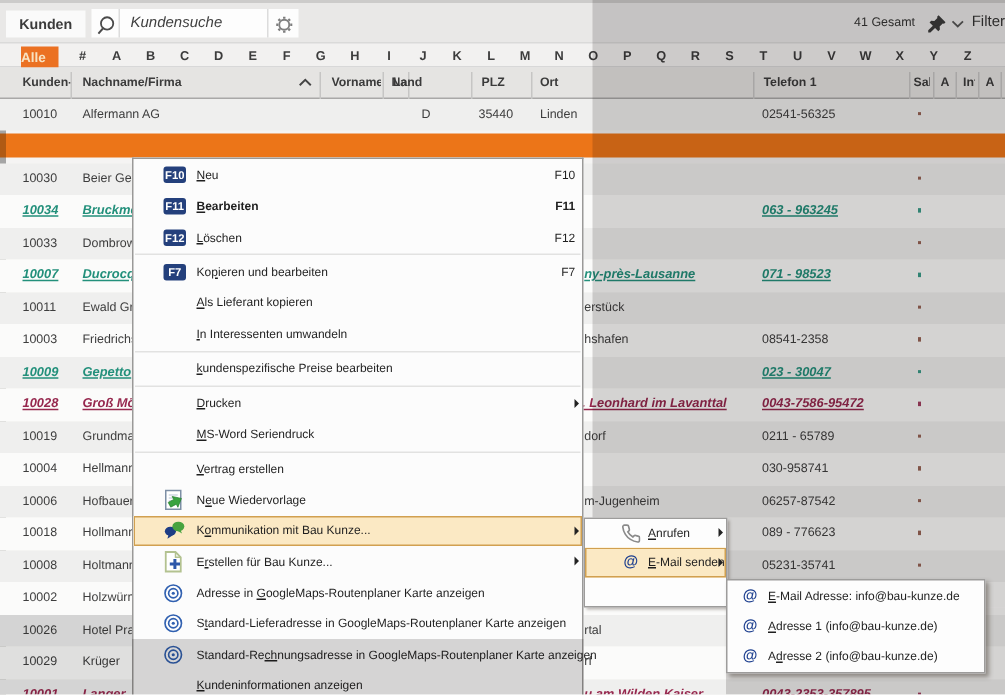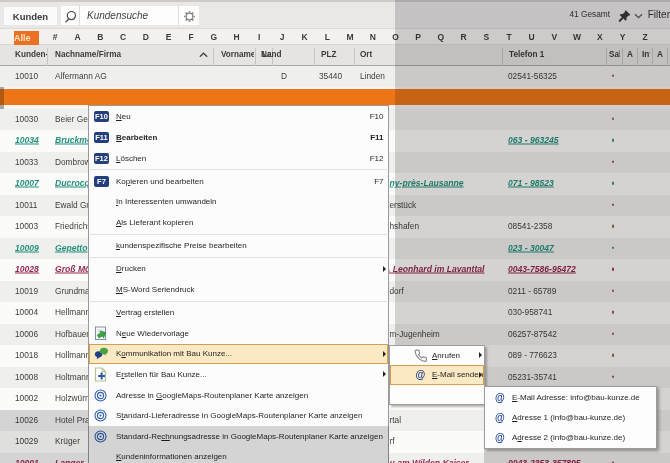--- a/index.html
+++ b/index.html
@@ -41,21 +41,21 @@
 .row.sel{background:transparent;color:#fbeedc}.row{z-index:1}#selband{position:absolute;left:0;top:23.5px;width:670px;height:16px;background:#ec7518;z-index:0}
 .row.sel .dot{background:#fbeedc}
 .dot.grn{background:#23907b}
 .dot.red{background:#96284e}
 #lstrip{position:absolute;left:0;top:65.5px;width:4px;height:397.5px;background:#a5a5a5}
 #lstrip .sel{position:absolute;left:0;top:23.5px;width:4px;height:16px;background:#b05a14}
 
 .dim{position:absolute;background:rgba(10,8,6,0.16);z-index:20}
 
 #menu{position:absolute;left:88px;top:104.5px;width:301px;height:380px;background:#fcfcfc;border:1px solid #9a9998;border-bottom:none;z-index:10;padding-top:1.2px;font-size:8px;color:#1f1f1f}
-.mi{position:relative;height:20.6px;display:flex;align-items:center;padding-left:5px}
+.mi{position:relative;height:20.6px;display:flex;align-items:center;padding-left:20px}
 .mic{width:22px;flex:none;display:flex;align-items:center}
 .mlb{white-space:nowrap}
 .msc{margin-left:auto;padding-right:4.5px;font-size:8px}
 .msep{height:1px;margin:0.8px 1px;background:#e2e2e1}
 .kbd{background:#24407c;color:#fff;font-size:7.5px;font-weight:bold;width:15px;height:11px;border-radius:2px;display:flex;align-items:center;justify-content:center}
 .arr{position:absolute;right:2.5px;top:50%;transform:translateY(-50%);width:0;height:0;border-left:3.5px solid #222;border-top:3px solid transparent;border-bottom:3px solid transparent}
 .hl{background:#fbe9c4;box-shadow:inset 0 0 0 1px #d1a050}
 .b{font-weight:bold}
 
 #sub1{position:absolute;left:389px;top:344.5px;width:96px;height:60.5px;background:#fdfdfd;border:1px solid #9d9c9b;z-index:30;font-size:8px;color:#1f1f1f;box-shadow:1.5px 1.5px 2px rgba(60,50,40,0.35)}
@@ -320,25 +320,25 @@
     <div class="msep"></div>
     <div class="mi">
       <div class="mic">
         <div class="kbd">F7</div>
       </div>
       <div class="mlb">Ko<u>p</u>ieren und bearbeiten</div>
       <div class="msc">F7</div>
     </div>
     <div class="mi">
       <div class="mic"></div>
+      <div class="mlb"><u>A</u>ls Lieferant kopieren</div>
+    </div>
+    <div class="mi">
+      <div class="mic"></div>
       <div class="mlb"><u>I</u>n Interessenten umwandeln</div>
-    </div>
-    <div class="mi">
-      <div class="mic"></div>
-      <div class="mlb"><u>A</u>ls Lieferant kopieren</div>
     </div>
     <div class="msep"></div>
     <div class="mi">
       <div class="mic"></div>
       <div class="mlb"><u>k</u>undenspezifische Preise bearbeiten</div>
     </div>
     <div class="msep"></div>
     <div class="mi">
       <div class="mic"></div>
       <div class="mlb"><u>D</u>rucken</div>

